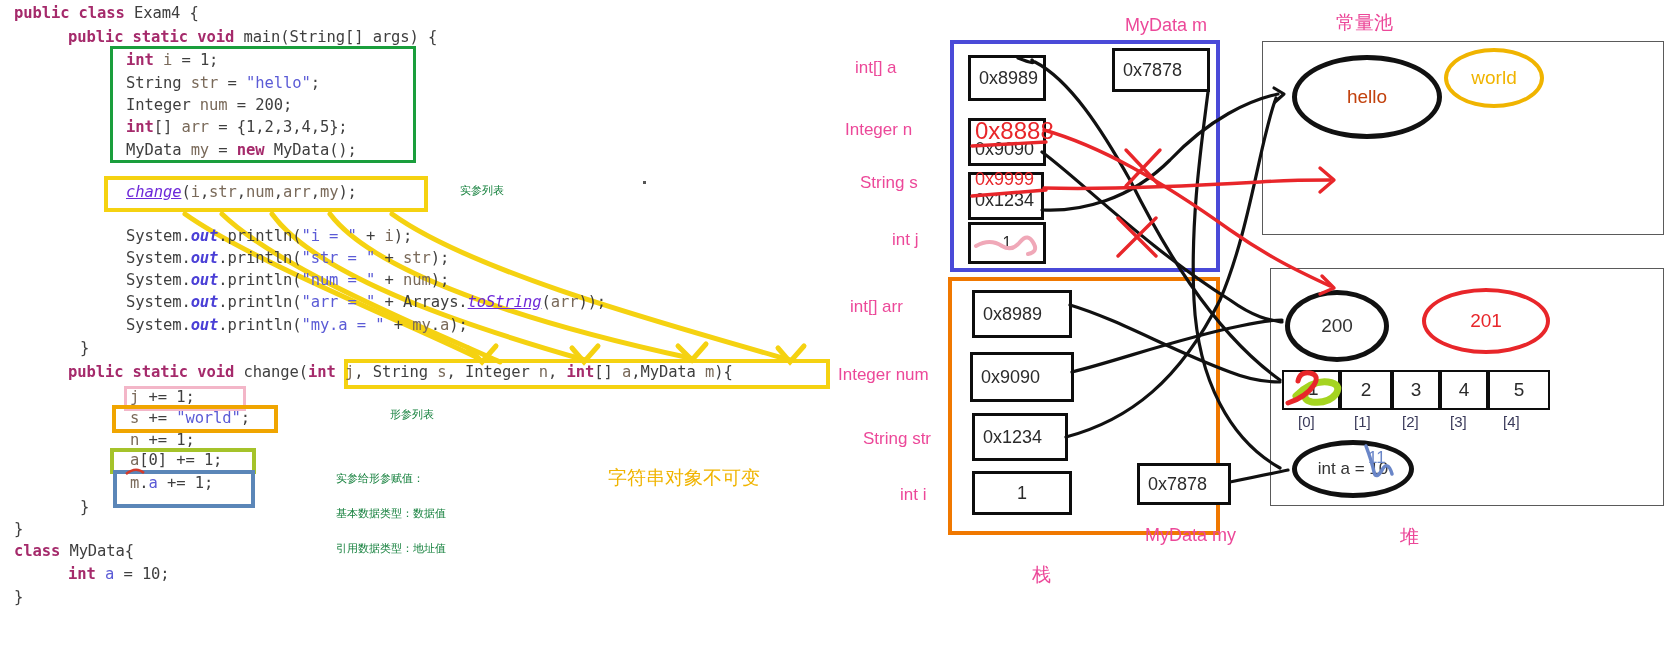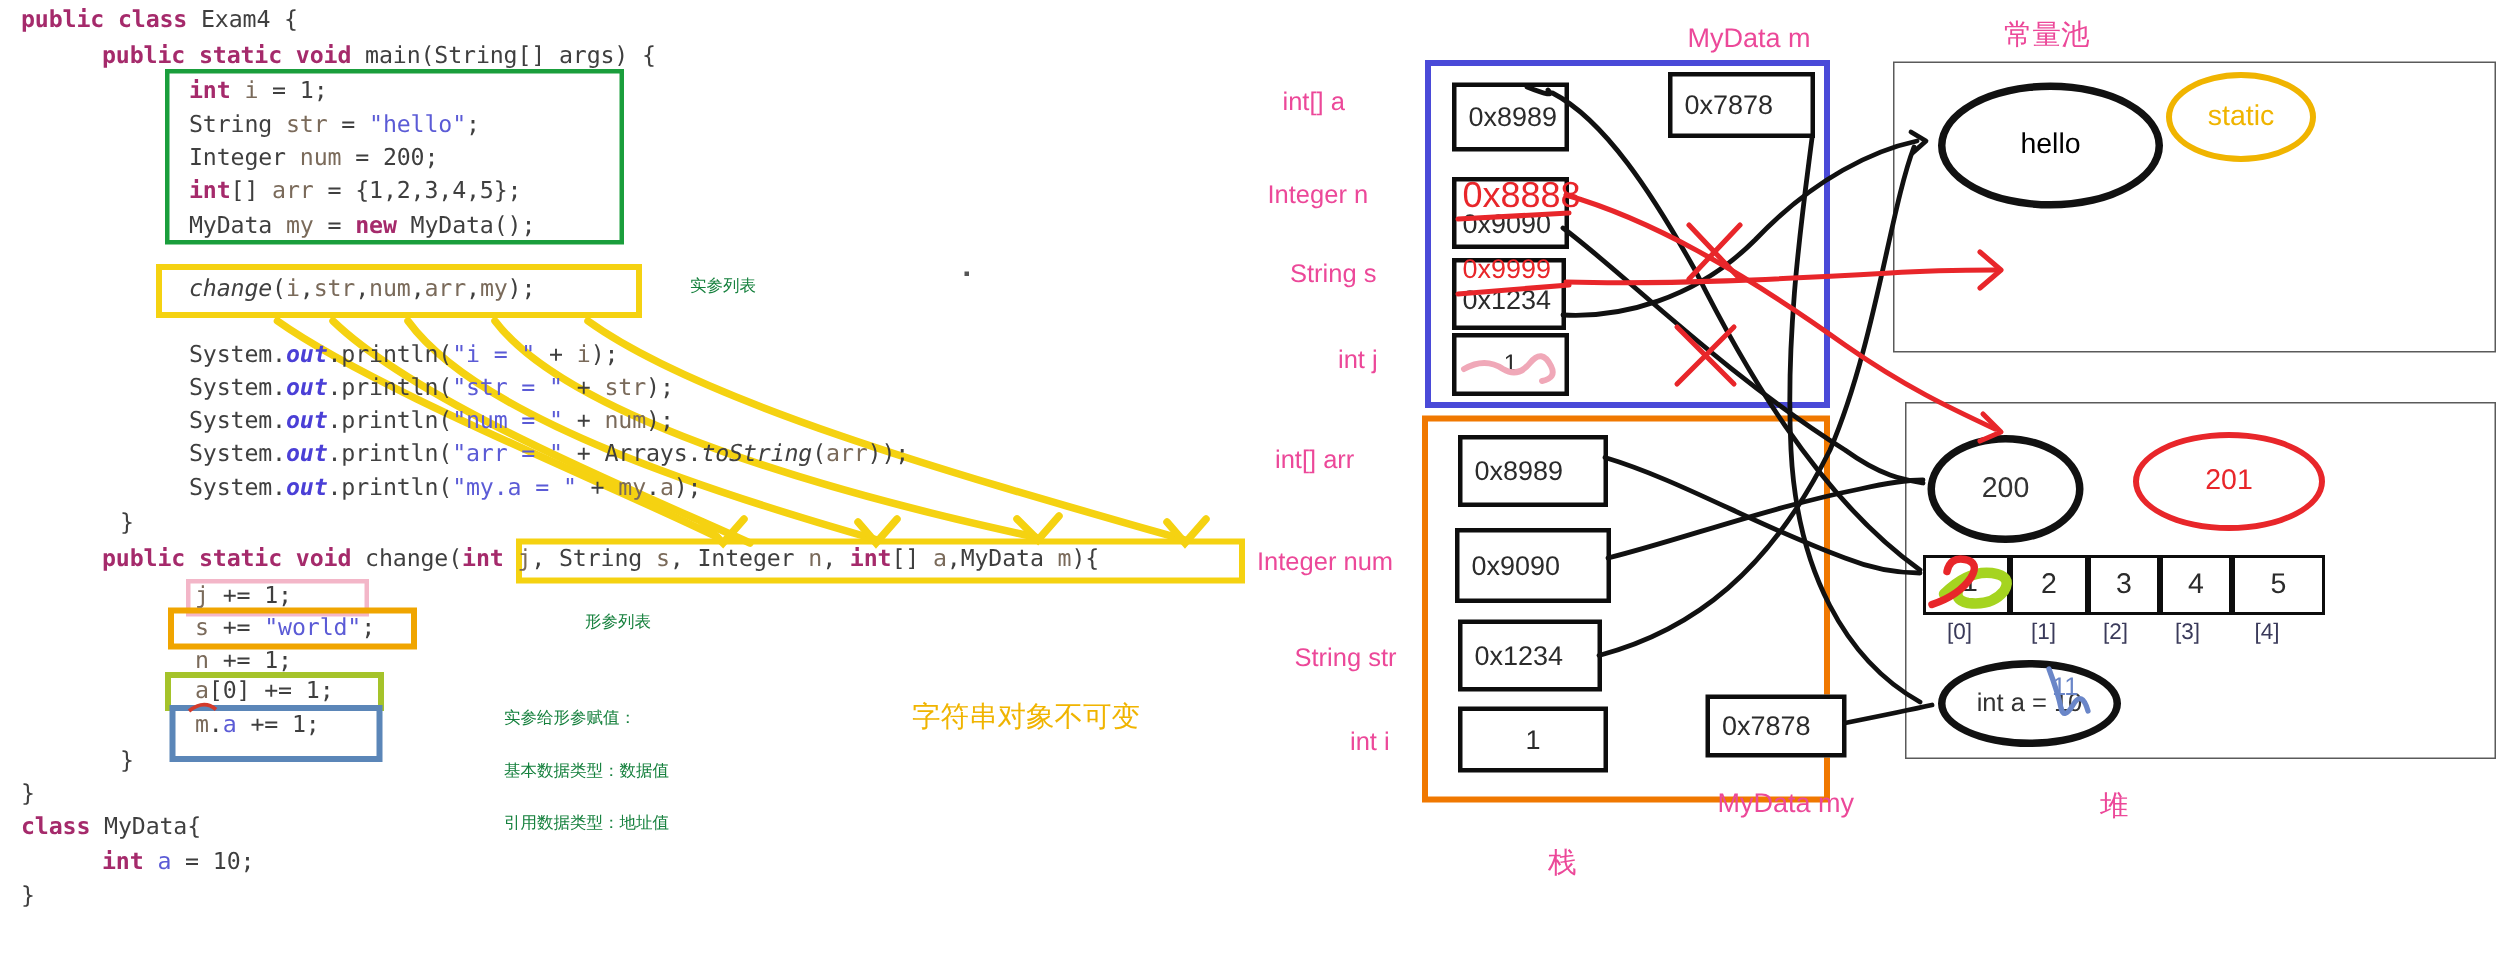--- a/index.html
+++ b/index.html
@@ -9,21 +9,21 @@
   
   #code-pane{left:0;top:0;width:880px;height:651px;}
   .code-line{position:absolute;white-space:pre;font-family:"DejaVu Sans Mono",monospace;
              font-size:15.5px;line-height:15px;color:#3f3f3f;letter-spacing:-0.1px;}
   .kw{color:#a52a6b;font-weight:bold;}
   .str{color:#5b5bd6;}
   .var{color:#7a6a5a;}
   .num{color:#3f3f3f;}
   .type{color:#3f3f3f;margin-top:44px;}
   .fld{color:#4a3fd6;font-style:italic;font-weight:bold;}
-  .chg{color:#404040;font-style:italic;}
+  .chg{color:#6d28d9;font-style:italic;text-decoration:underline;}
   
   .hl{position:absolute;box-sizing:border-box;background:transparent;}
   
   .cn{position:absolute;font-family:"DejaVu Sans","Liberation Sans",sans-serif;
       font-size:11px;color:#15803d;white-space:nowrap;}
   .cn-y{color:#f0b400;}
   
   #diagram{left:830px;top:0;width:840px;height:651px;}
   .dlabel{position:absolute;font-size:17px;color:#ec4899;white-space:nowrap;}
   .cell{position:absolute;box-sizing:border-box;border:3px solid #0d0d0d;background:#fff;
@@ -162,25 +162,25 @@
     <span>1</span>
   </div>
   <div class="cell" style="left:307px;top:463px;width:94px;height:42px;">
     <span>0x7878</span>
   </div>
 
   <div class="dlabel" style="left:202px;top:562px;font-size:19px;">栈</div>
 
   <div class="dlabel" style="left:506px;top:10px;font-size:19px;">常量池</div>
   <div class="region" style="left:432px;top:41px;width:402px;height:194px;"></div>
-  <div class="oval" style="left:462px;top:55px;width:150px;height:84px;border:5px solid #111;color:#000000;">
+  <div class="oval" style="left:462px;top:55px;width:150px;height:84px;border:5px solid #111;color:#c2410c;">
     <span>hello</span>
   </div>
   <div class="oval" style="left:614px;top:48px;width:100px;height:60px;border:4px solid #f0b400;color:#f0b400;">
-    <span>static</span>
+    <span>world</span>
   </div>
 
   <div class="region" style="left:440px;top:268px;width:394px;height:238px;"></div>
   <div class="dlabel" style="left:570px;top:524px;font-size:19px;">堆</div>
 
   <div class="oval" style="left:455px;top:290px;width:104px;height:72px;border:5px solid #111;color:#333;">
     <span>200</span>
   </div>
   <div class="oval" style="left:592px;top:288px;width:128px;height:66px;border:4px solid #e8262a;color:#e8262a;">
     <span>201</span>

